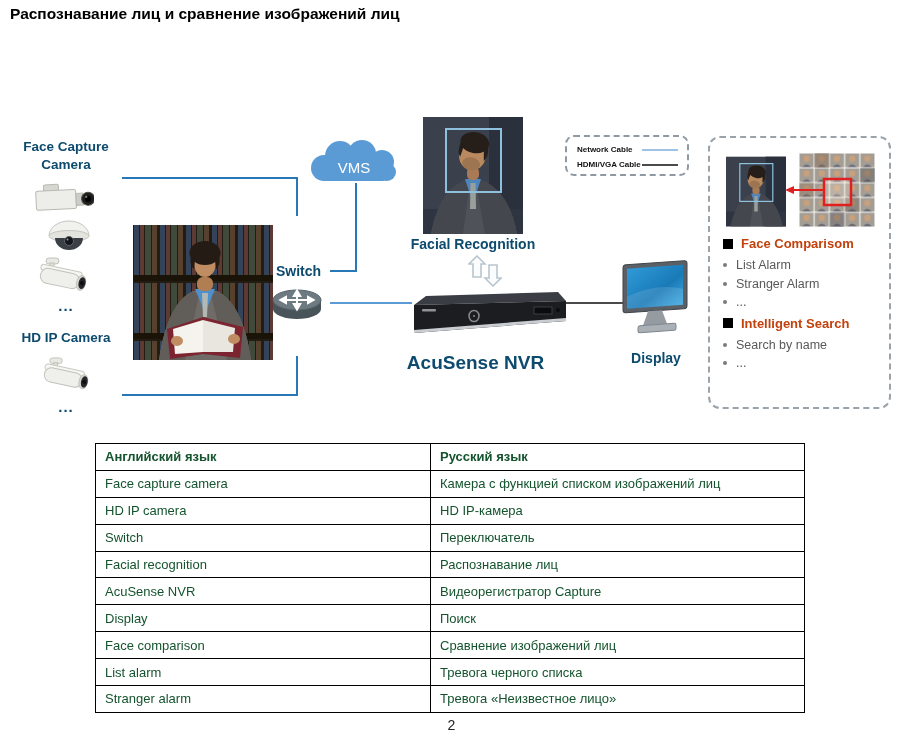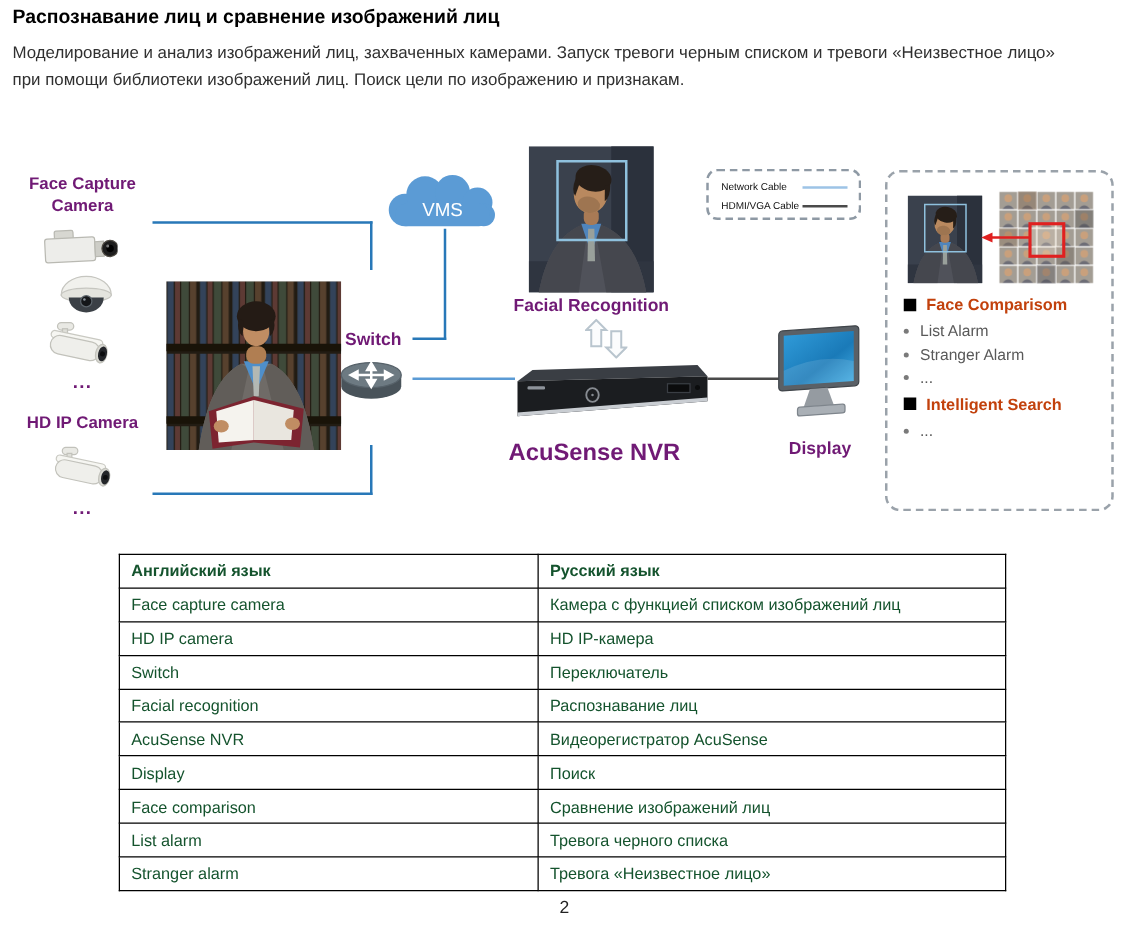--- a/index.html
+++ b/index.html
@@ -8,21 +8,21 @@
     position:relative; width:903px; height:743px; background:#fff;
     font-family:"Liberation Sans", sans-serif; color:#1a1a1a; overflow:hidden;padding-left:28px;
   }
   .abs { position:absolute; }
 
   
   .doc-title { left:10px; top:5px; font-size:15.5px; font-weight:bold; color:#000; }
   .doc-desc  { left:10px; top:31px; width:858px; font-size:13.5px; line-height:21.5px; color:#303030; }
 
   
-  .dlabel { font-weight:bold; color:#701a75; font-size:13.5px; text-align:center; }
+  .dlabel { font-weight:bold; color:#0c4a6e; font-size:13.5px; text-align:center; }
   .face-cap-label { left:8px; top:138px; width:116px; line-height:17.5px; }
   .hdip-label     { left:8px; top:330px; width:116px; }
   .dots           { left:8px; width:116px; font-size:15px; letter-spacing:1px; font-weight:bold; }
   .dots1 { top:297px; }  .dots2 { top:398px; }
   .switch-label   { left:276px; top:263px; font-size:14px; text-align:left; }
   .fr-label       { left:395px; top:236px; width:156px; font-size:14px; }
   .nvr-label      { left:393px; top:352px; width:165px; font-size:19px; }
   .display-label  { left:618px; top:350px; width:76px;  font-size:14px; }
 
   
@@ -35,21 +35,21 @@
   .l6 { left:330px; top:270px; width:27px; height:2px; }
   .l7 { left:330px; top:302px; width:82px; height:2px; background:#5B9BD5; }
   .l8 { left:566px; top:302px; width:60px; height:2px; background:#4A4A4A; }
 
   
   .legend {
     left:565px; top:135px; width:124px; height:41px;
     border:2px dashed #8e99a4; border-radius:9px; padding:5px 9px 0 10px;
   }
   .legend-row { display:flex; align-items:center; height:15px; }
-  .legend-row .lg-label { font-size:8px; font-weight:normal; color:#111; }
+  .legend-row .lg-label { font-size:8px; font-weight:bold; color:#111; }
   .lg-line { margin-left:auto; width:36px; height:2px; }
   .lg-net  { background:#9DC3E6; }
   .lg-hdmi { background:#4A4A4A; }
 
   
   .panel {
     left:708px; top:136px; width:183px; height:273px;
     border:2px dashed #9aa2aa; border-radius:12px;
   }
   .panel .mini-portrait { position:absolute; left:16px; top:17px; width:60px; height:73px; }
@@ -117,21 +117,20 @@
         <path d="M64,28 q2,10 -2,14 l-2,-12 Z" fill="#261e18"></path>
       </g>
       <rect x="23" y="12" width="55" height="63" fill="none" stroke="#8fc1de" stroke-width="2"></rect>
     </symbol>
   </defs>
 </svg>
 
 <div class="page">
 
   <div class="abs doc-title">Распознавание лиц и сравнение изображений лиц</div>
-  <div class="abs doc-desc">Моделирование и анализ изображений лиц, захваченных камерами. Запуск тревоги черным списком и тревоги «Неизвестное лицо» при помощи библиотеки изображений лиц. Поиск цели по изображению и признакам.</div>
 
   <div>
 
     <div class="abs dlabel face-cap-label">
       <div>Face Capture</div>
       <div>Camera</div>
     </div>
 
     <svg class="abs" style="left:34px;top:181px" width="60" height="34" viewBox="0 0 60 34">
       <g transform="rotate(-3 30 17)">
@@ -319,20 +318,24 @@
               <span>...</span>
             </li>
         </ul>
         <div class="panel-h">
           <span class="sq"></span>
           <span>Intelligent Search</span>
         </div>
         <ul class="panel-ul">
           <li>
               <span class="dot"></span>
+              <span>Search by name</span>
+            </li>
+          <li>
+              <span class="dot"></span>
               <span>...</span>
             </li>
         </ul>
       </div>
     </div>
   </div>
 
   <table class="ttable">
     <thead>
       <tr>
@@ -352,21 +355,21 @@
       <tr>
           <td>Switch</td>
           <td>Переключатель</td>
         </tr>
       <tr>
           <td>Facial recognition</td>
           <td>Распознавание лиц</td>
         </tr>
       <tr>
           <td>AcuSense NVR</td>
-          <td>Видеорегистратор AcuSense</td>
+          <td>Видеорегистратор Capture</td>
         </tr>
       <tr>
           <td>Display</td>
           <td>Поиск</td>
         </tr>
       <tr>
           <td>Face comparison</td>
           <td>Сравнение изображений лиц</td>
         </tr>
       <tr>

